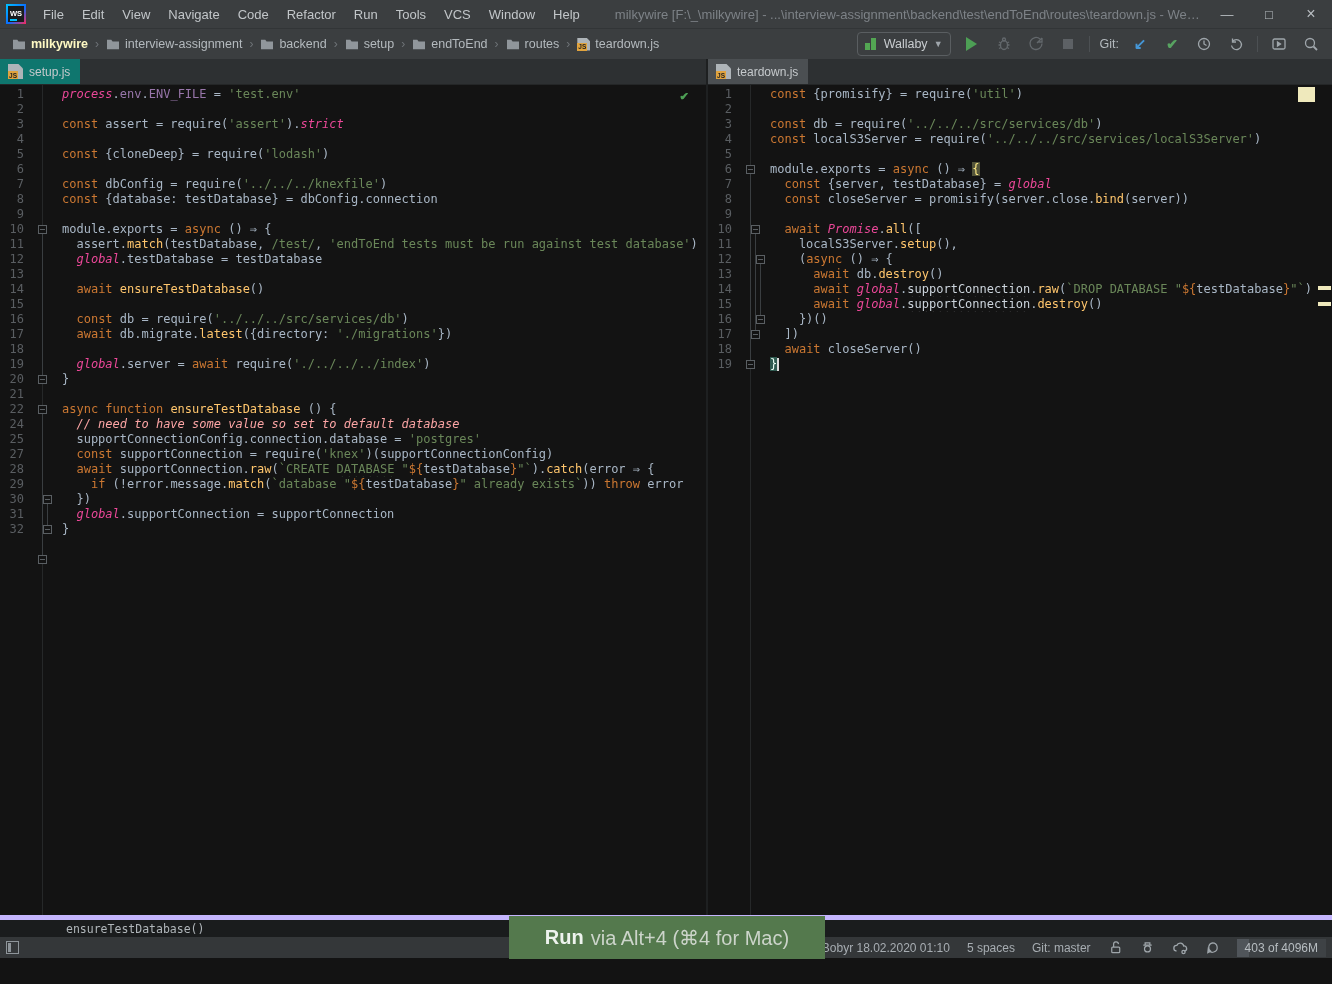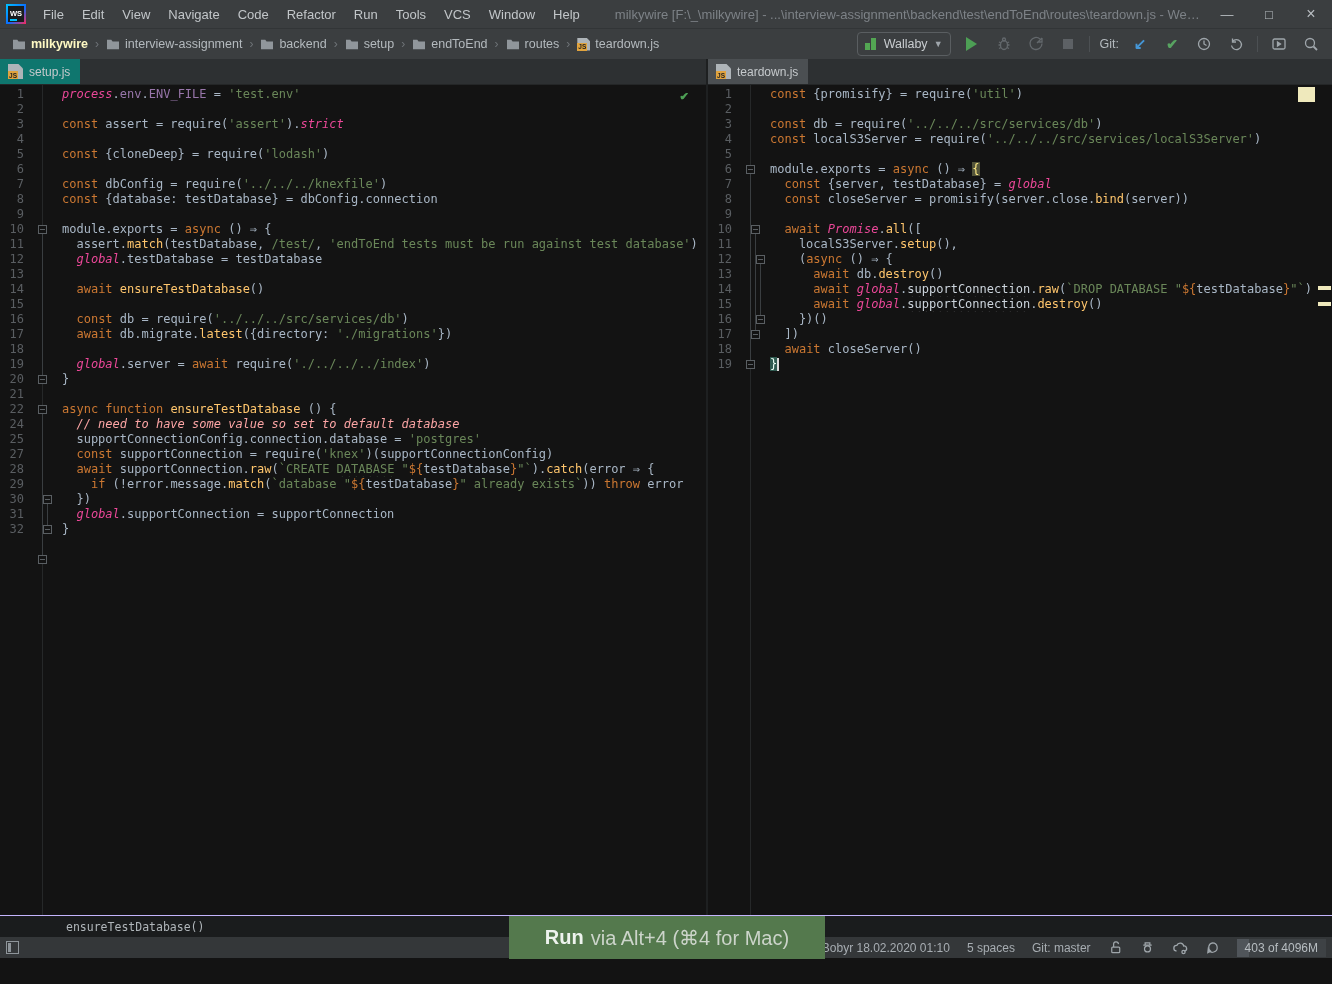--- a/index.html
+++ b/index.html
@@ -64,21 +64,21 @@
   .tk.hly{background:#54553a;color:#ffea86;}
   .tk.hlt{background:#2f5a50;color:#eafff4;}
   .caret{display:inline-block;width:1.5px;height:13px;background:#dcdcdc;vertical-align:text-bottom;}
   .fold-marker{position:absolute;width:9px;height:9px;border:1px solid #5a5f63;background:#131313;box-sizing:border-box;}
   .fold-marker::after{content:"";position:absolute;left:1px;right:1px;top:3px;height:1px;background:#5a5f63;}
   .fold-line{position:absolute;width:1px;background:#3a3e41;}
   .insp-check{position:absolute;top:3px;right:4px;color:#4d9f55;font-size:13px;font-weight:bold;letter-spacing:-7px;width:22px;}
   .insp-square{position:absolute;top:2px;right:17px;width:17px;height:15px;background:#efe9bc;}
   .stripe-mark{position:absolute;right:1px;width:13px;height:4px;background:#efe9bc;}
   
-  .bottom-crumbs{height:22px;background:#1a1c1d;border-top:1px solid #c4b5fd;display:flex;align-items:center;
+  .bottom-crumbs{height:22px;background:#1a1c1d;border-top:5px solid #c4b5fd;display:flex;align-items:center;
     font-family:"DejaVu Sans Mono",monospace;font-size:11.5px;color:#b0b6ba;padding-left:66px;box-sizing:border-box;}
   .statusbar{height:21px;background:#343739;display:flex;align-items:center;font-size:12px;color:#a7adb2;padding:0 6px;box-sizing:border-box;}
   .sb-left{flex:1;display:flex;align-items:center;}
   .sb-right{display:flex;align-items:center;gap:17px;}
   .sb-item{display:flex;align-items:center;gap:5px;white-space:nowrap;}
   .bluedot{width:10px;height:10px;border-radius:50%;background:radial-gradient(circle at 35% 35%,#6cc0e8,#2a7fb4);}
   .memory{background:#3e4245;position:relative;padding:2px 8px;color:#b7bdc1;}
   .memory::before{content:"";position:absolute;left:0;top:0;bottom:0;width:12px;background:#50555a;}
   .memory span{position:relative;}
   .toolwin-icon{width:13px;height:13px;border:1px solid #8e959a;box-sizing:border-box;position:relative;}

